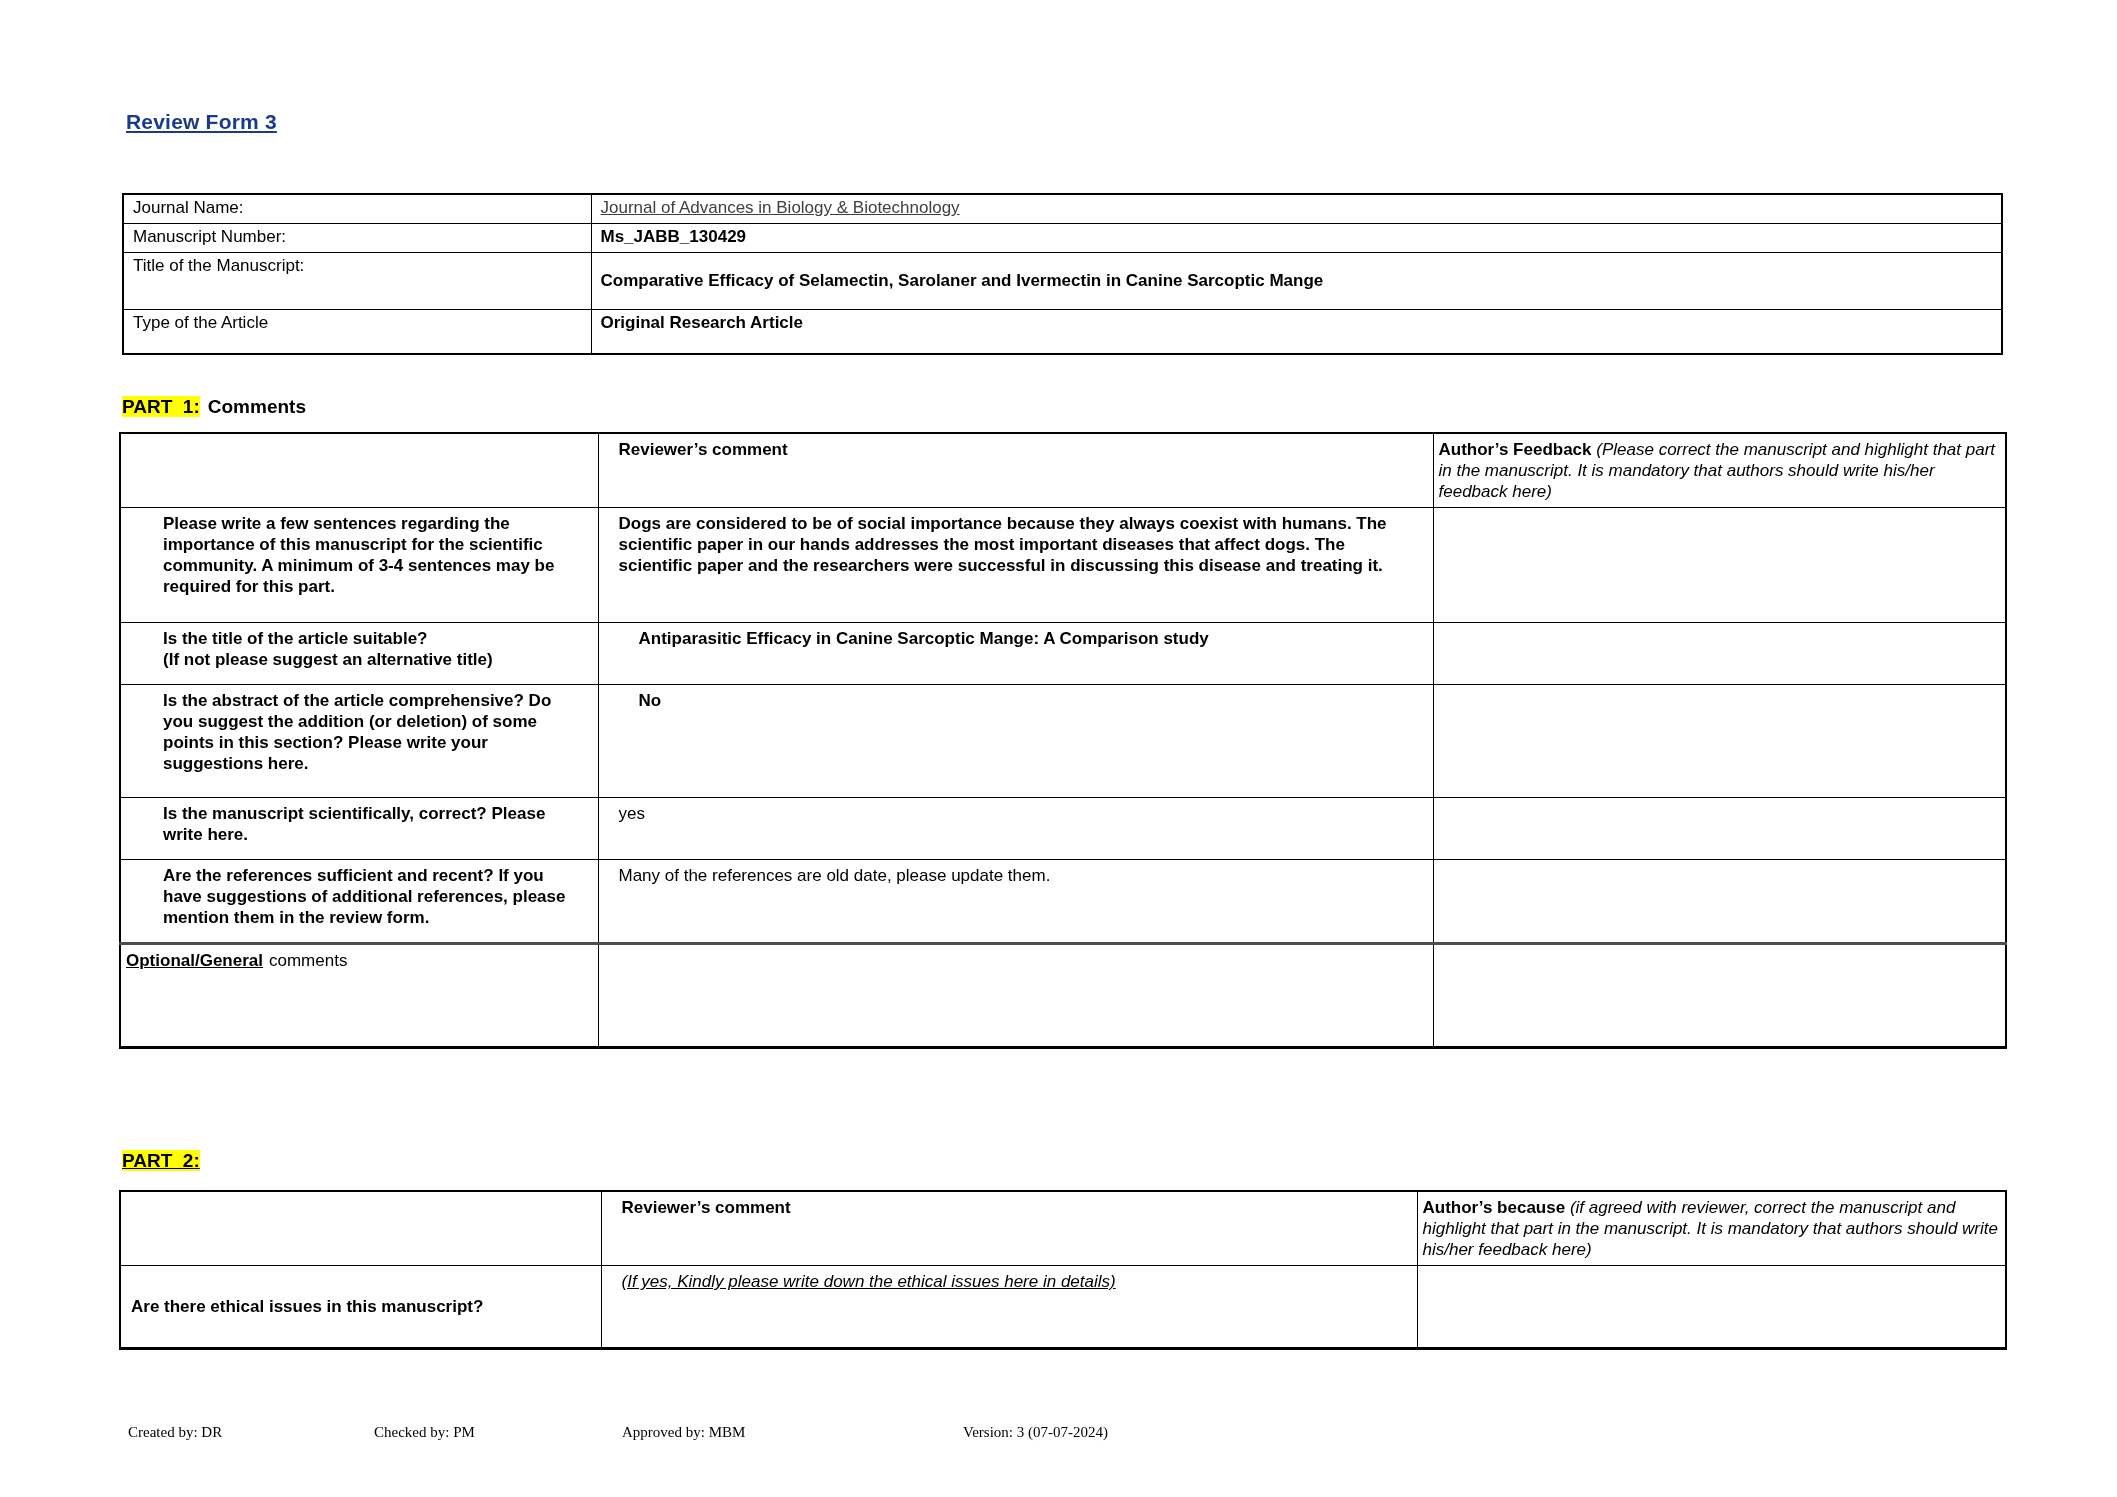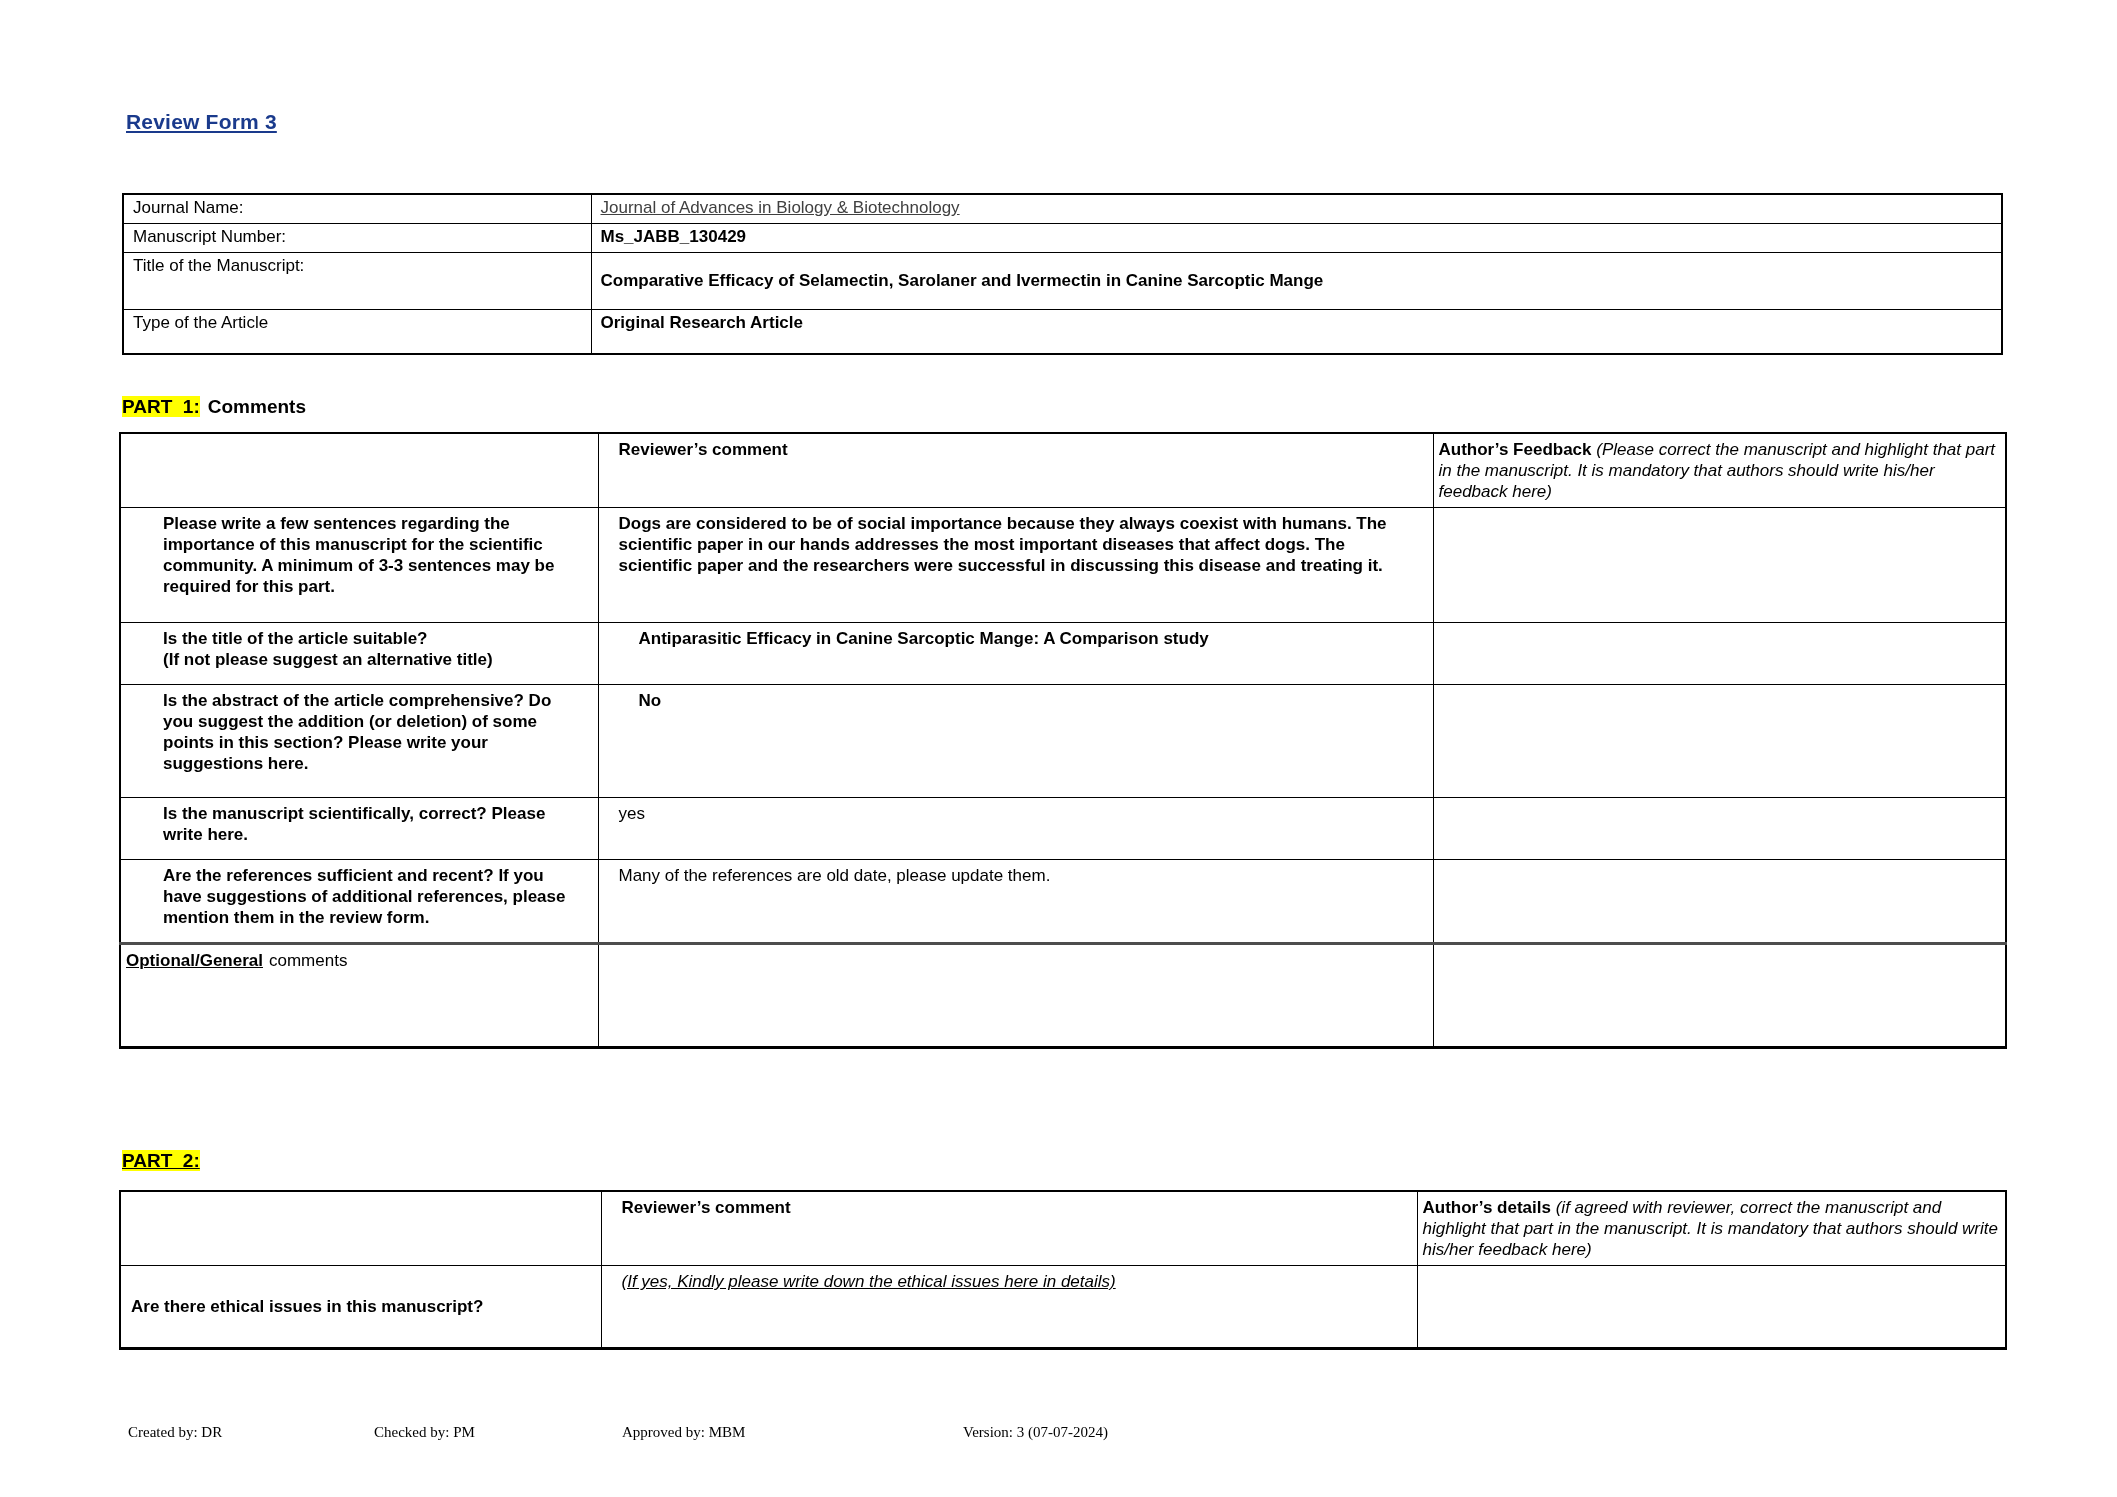--- a/index.html
+++ b/index.html
@@ -131,21 +131,21 @@
         <col style="width:835px">
         <col>
       </colgroup>
     <tbody>
         <tr class="h64">
       <td></td>
       <td class="hdr-bold">Reviewer’s comment</td>
       <td class="tight"><span class="hdr-bold">Author’s Feedback</span><span class="hdr-italic"> (Please correct the manuscript and highlight that part in the manuscript. It is mandatory that authors should write his/her feedback here)</span></td>
     </tr>
     <tr class="h115">
-      <td class="q-cell">Please write a few sentences regarding the importance of this manuscript for the scientific community. A minimum of 3-3 sentences may be required for this part.</td>
+      <td class="q-cell">Please write a few sentences regarding the importance of this manuscript for the scientific community. A minimum of 3-4 sentences may be required for this part.</td>
       <td class="ans-bold">Dogs are considered to be of social importance because they always coexist with humans. The scientific paper in our hands addresses the most important diseases that affect dogs. The scientific paper and the researchers were successful in discussing this disease and treating it.</td>
       <td></td>
     </tr>
     <tr class="h62">
       <td class="q-cell prewrap">Is the title of the article suitable?
 (If not please suggest an alternative title)</td>
       <td class="ans-bold ans-indent">Antiparasitic Efficacy in Canine Sarcoptic Mange: A Comparison study</td>
       <td></td>
     </tr>
     <tr class="h113">
@@ -178,21 +178,21 @@
   <table class="comments-table p2-pos">
     <colgroup>
         <col style="width:481px">
         <col style="width:816px">
         <col>
       </colgroup>
     <tbody>
         <tr class="h72">
       <td></td>
       <td class="hdr-bold">Reviewer’s comment</td>
-      <td class="tight"><span class="hdr-bold">Author’s details</span><span class="hdr-italic"> (if agreed with reviewer, correct the manuscript and highlight that part in the manuscript. It is mandatory that authors should write his/her feedback here)</span></td>
+      <td class="tight"><span class="hdr-bold">Author’s because</span><span class="hdr-italic"> (if agreed with reviewer, correct the manuscript and highlight that part in the manuscript. It is mandatory that authors should write his/her feedback here)</span></td>
     </tr>
     <tr class="h83">
       <td class="q-noindent vmid">Are there ethical issues in this manuscript?</td>
       <td><span class="ethics-note">(If yes, Kindly please write down the ethical issues here in details)</span></td>
       <td></td>
     </tr>
   </tbody>
     </table>
 
   <span class="footer-item f1">Created by: DR</span>

